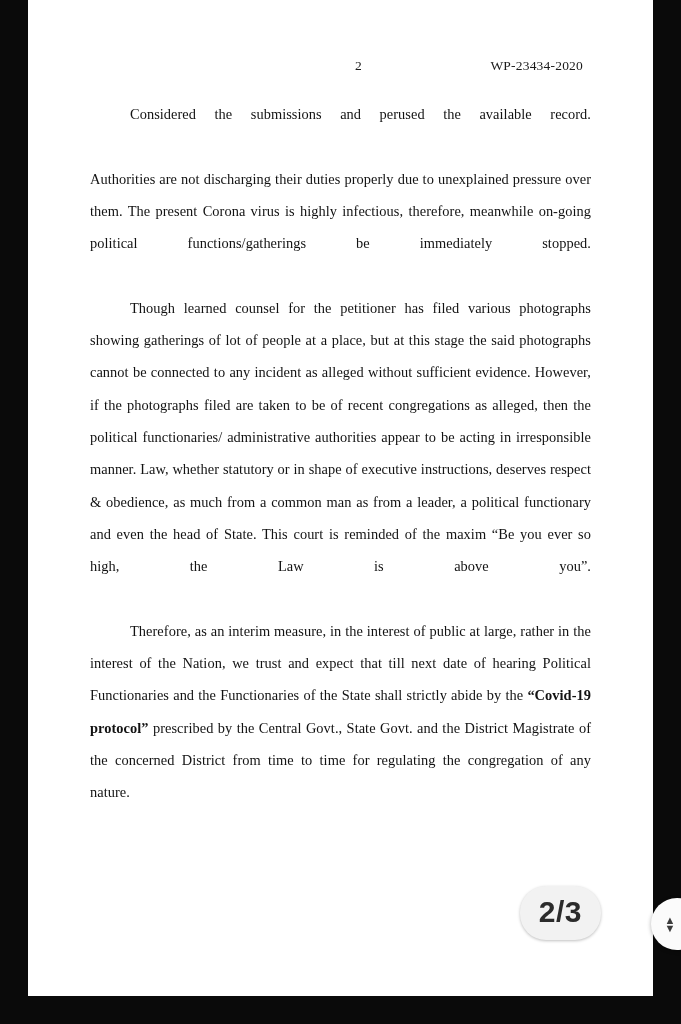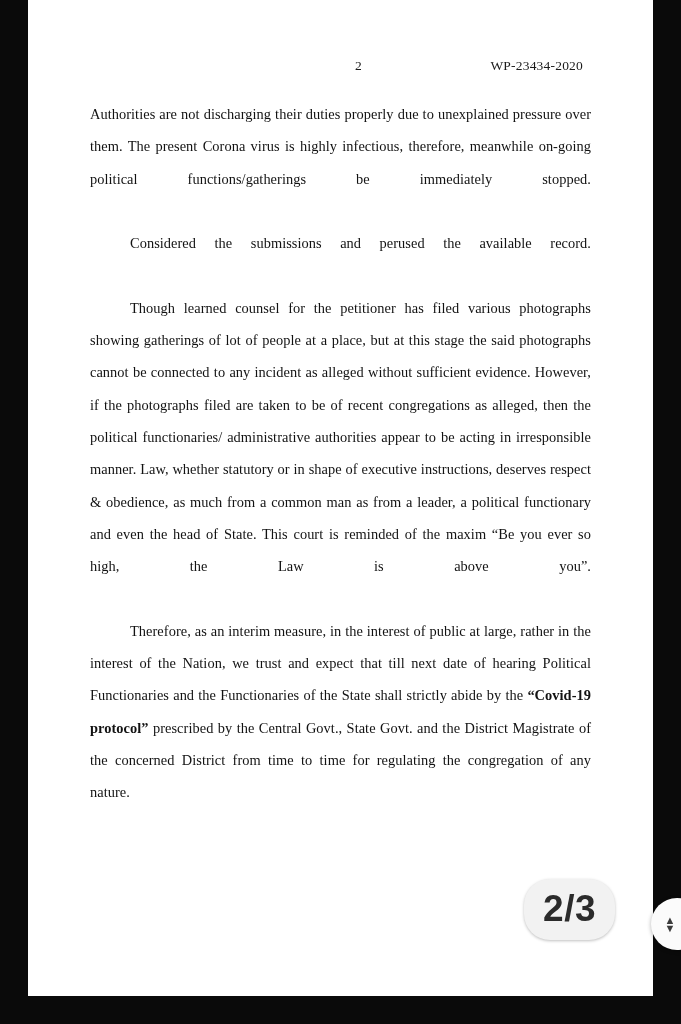--- a/index.html
+++ b/index.html
@@ -89,27 +89,27 @@
   
   .para::after {
     content: "";
     display: inline-block;
     width: 100%;
   }
 
   
   #page-counter {
     position: absolute;
-    right: 66px;
+    right: 80px;
     bottom: 84px;
     background: #f2f2f2;
     color: #2b2b2b;
     font-family: "Liberation Sans", sans-serif;
     font-weight: bold;
-    font-size: 37px;
+    font-size: 30px;
     line-height: 1;
     padding: 11px 19px 13px 19px;
     border-radius: 26px;
     box-shadow: 0 1px 3px rgba(0,0,0,0.25);
     letter-spacing: 0.5px;
   }
 
   
   #scroll-handle {
     position: absolute;
@@ -158,22 +158,22 @@
 
   <div id="page">
     <div id="page-inner">
 
       <div class="page-header">
         <span class="pgnum">2</span>
         <span class="caseno">WP-23434-2020</span>
       </div>
 
       <div class="body-text">
+        <p class="para indent">Considered the submissions and perused the available record.</p>
         <p class="para">Authorities are not discharging their duties properly due to unexplained pressure over them. The present Corona virus is highly infectious, therefore, meanwhile on-going political functions/gatherings be immediately stopped.</p>
-        <p class="para indent">Considered the submissions and perused the available record.</p>
         <p class="para indent">Though learned counsel for the petitioner has filed various photographs showing gatherings of lot of people at a place, but at this stage the said photographs cannot be connected to any incident as alleged without sufficient evidence. However, if the photographs filed are taken to be of recent congregations as alleged, then the political functionaries/ administrative authorities appear to be acting in irresponsible manner. Law, whether statutory or in shape of executive instructions, deserves respect &amp; obedience, as much from a common man as from a leader, a political functionary and even the head of State. This court is reminded of the maxim “Be you ever so high, the Law is above you”.</p>
         <p class="para indent"><span>Therefore, as an interim measure, in the interest of public at large, rather in the interest of the Nation, we trust and expect that till next date of hearing Political Functionaries and the Functionaries of the State shall strictly abide by the </span><span class="b">“Covid-19 protocol”</span><span> prescribed by the Central Govt., State Govt. and the District Magistrate of the concerned District from time to time for regulating the congregation of any nature.</span></p>
       </div>
 
     </div>
   </div>
 
   <div id="page-counter">2/3</div>
 
   <div id="scroll-handle">

